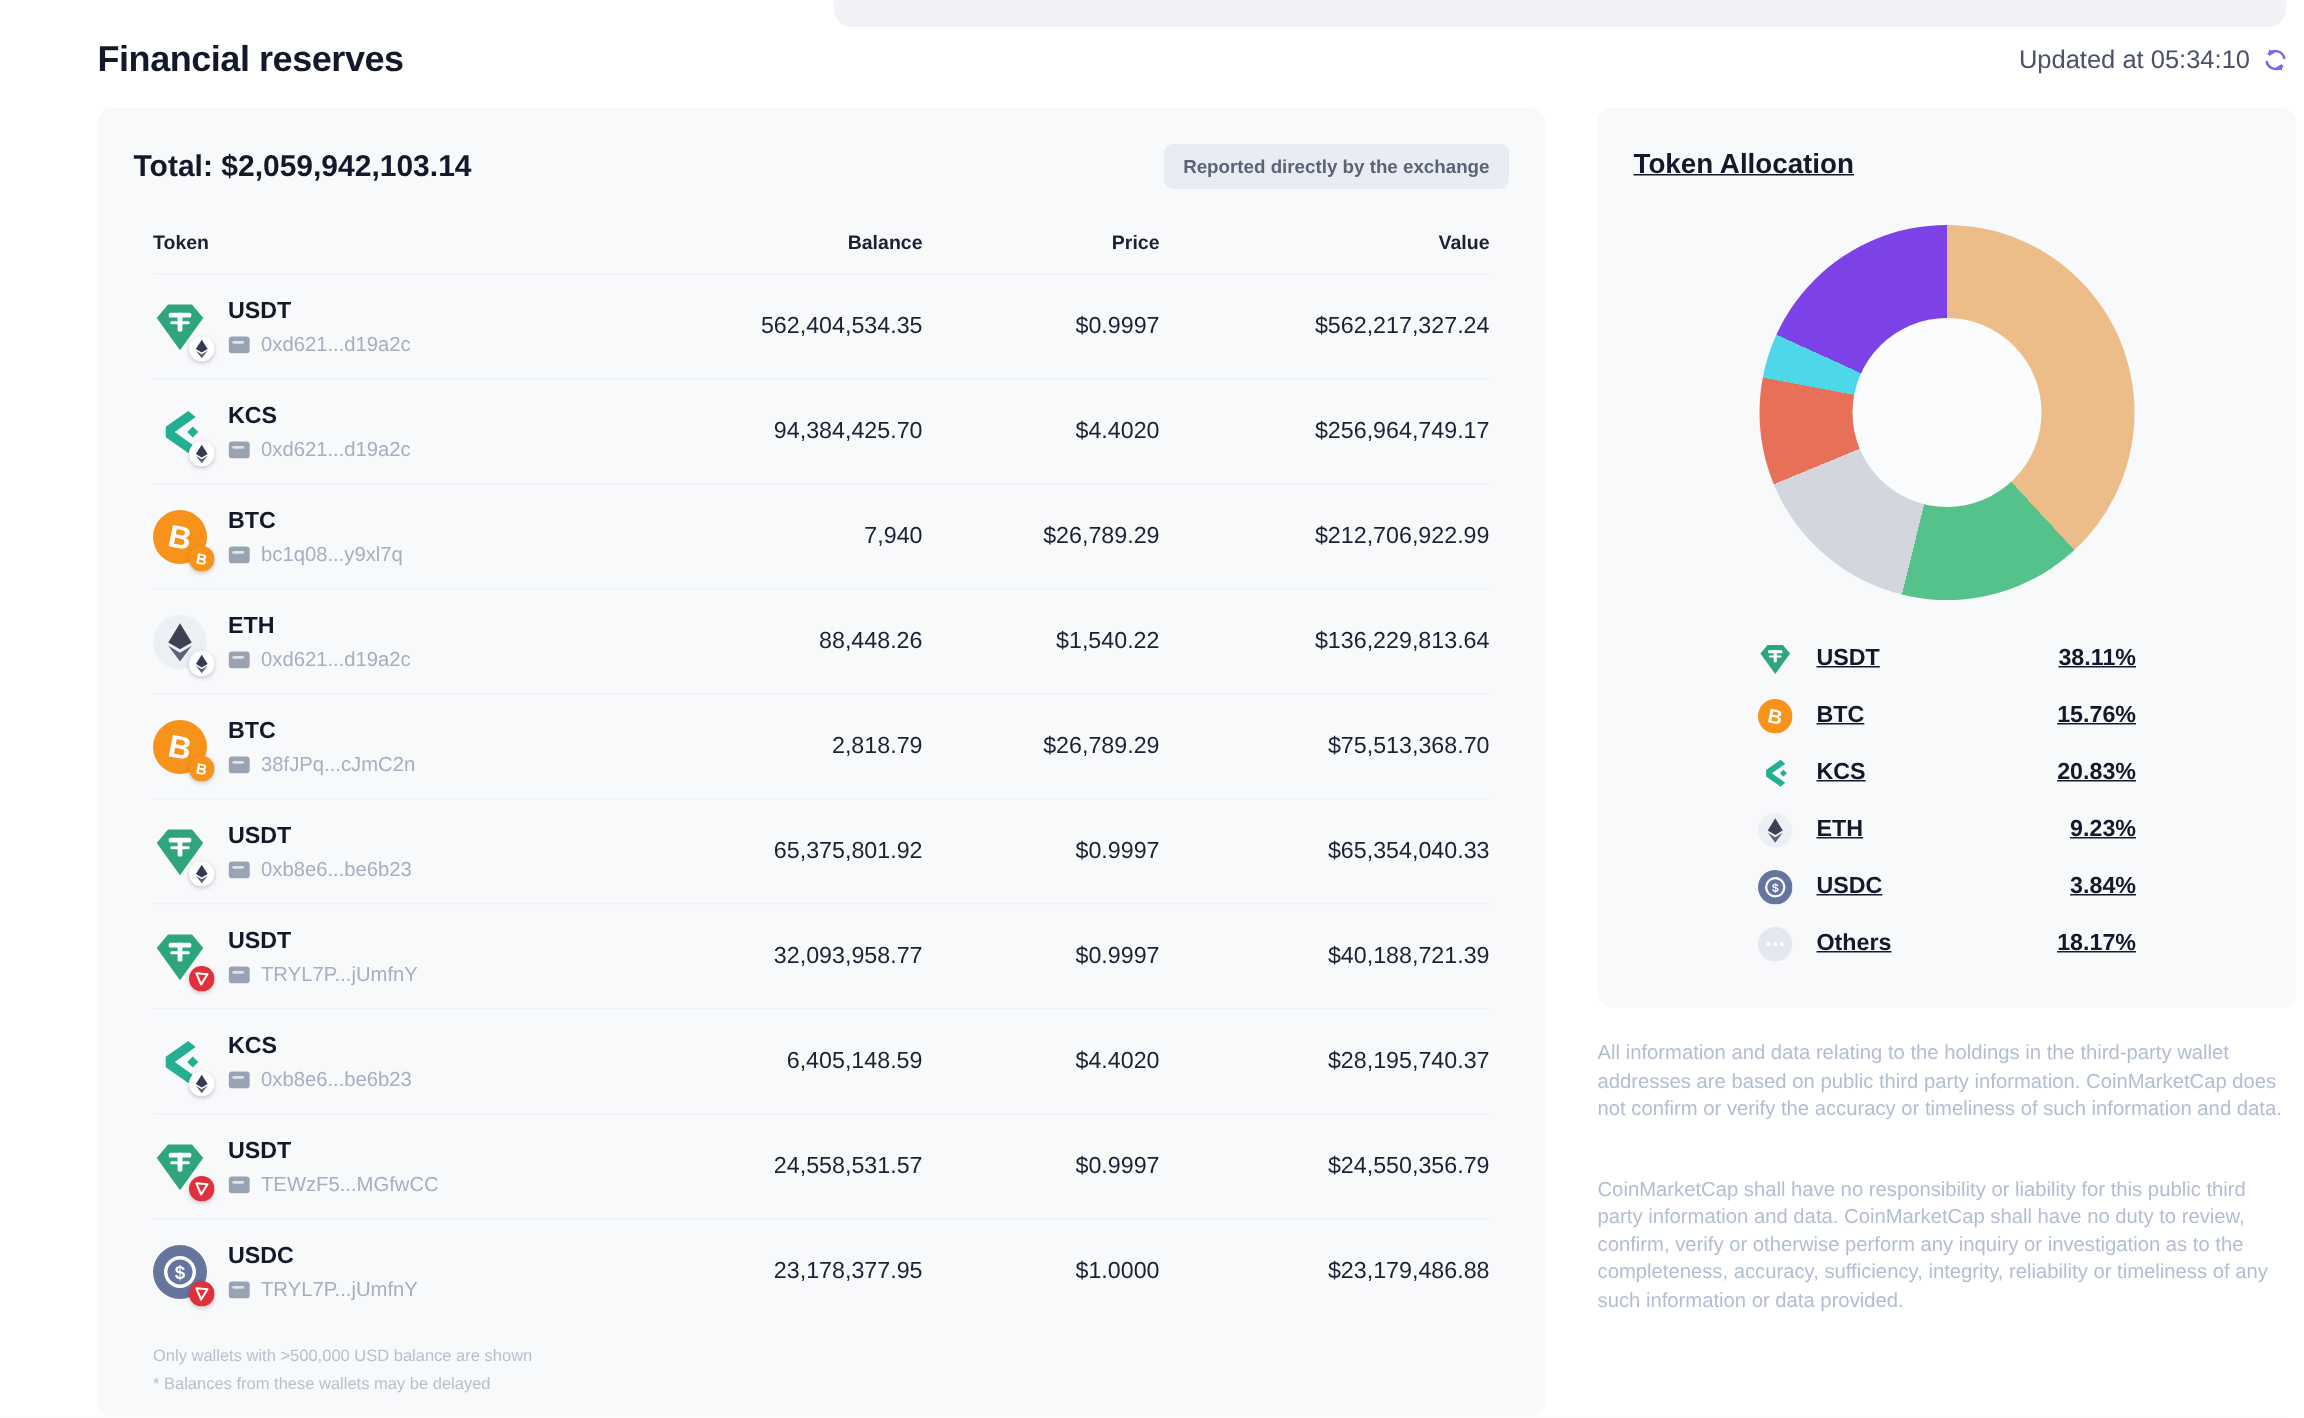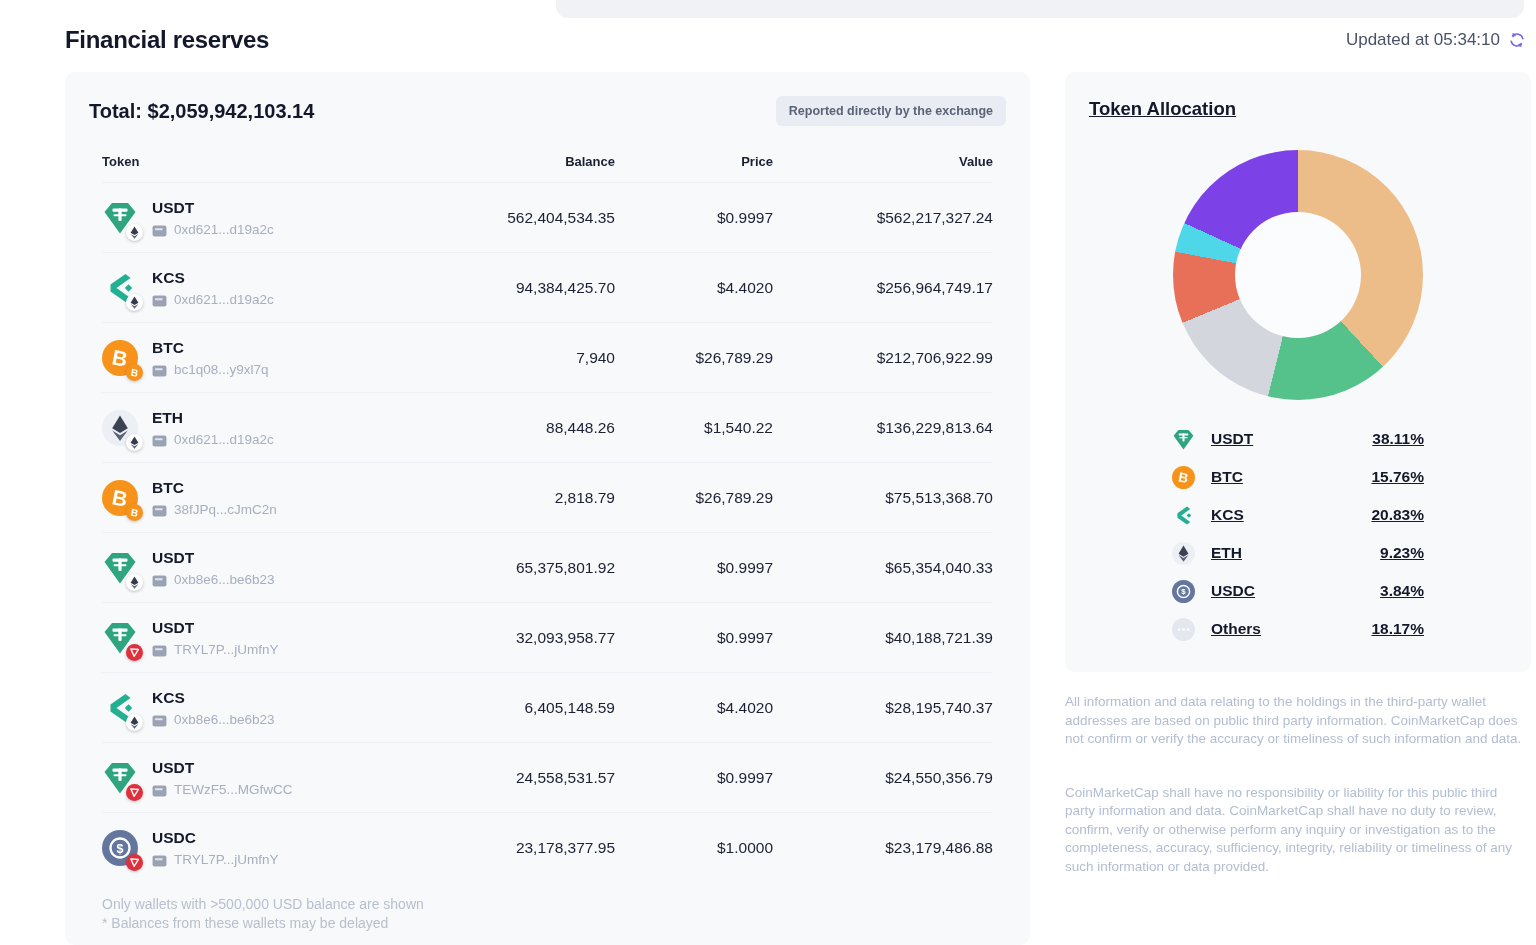--- a/index.html
+++ b/index.html
@@ -31,21 +31,21 @@
   .token-cell { display:flex; align-items:center; gap:14px; }
   .coin-wrap { position:relative; width:36px; height:36px; flex:0 0 auto; }
   .coin-wrap svg.main { width:36px; height:36px; display:block; }
   .chain-badge { position:absolute; right:-5px; bottom:-5px; width:17px; height:17px;
     filter:drop-shadow(0 1px 1.5px rgba(23,27,46,.25)); }
   .chain-badge svg { width:17px; height:17px; display:block; }
   .coin-sym { font-weight:700; font-size:15.5px; color:#14182b; display:block; margin-bottom:5px; }
   .addr-line { display:flex; align-items:center; gap:7px; }
   .wallet-ic { width:15px; height:13px; display:inline-block; }
   .coin-addr { color:#a6afc0; font-size:13.5px; cursor:pointer; }
-  .footnotes { margin-top:13px; padding-left:13px; color:#b7c0ce; font-size:14px; line-height:19px; }
+  .footnotes { margin-top:13px; padding-left:13px; color:#b7c0ce; font-size:11px; line-height:19px; }
 
   
   .alloc-card { position:absolute; left:1065px; top:72px; width:466px; height:600px;
     background:#f8f9fb; border-radius:10px; padding:26px 24px;text-decoration:underline; }
   .alloc-title { font-size:18.5px; font-weight:700; color:#14182b; }
   .donut-wrap { width:250px; height:250px; margin:30px auto 0; position:relative; }
   .donut { width:100%; height:100%; border-radius:50%; }
   .donut-hole { position:absolute; inset:62px; background:#fbfcfe; border-radius:50%; }
   .legend { width:252px; margin:20px auto 0; }
   .legend-item { display:flex; align-items:center; height:38px; }

